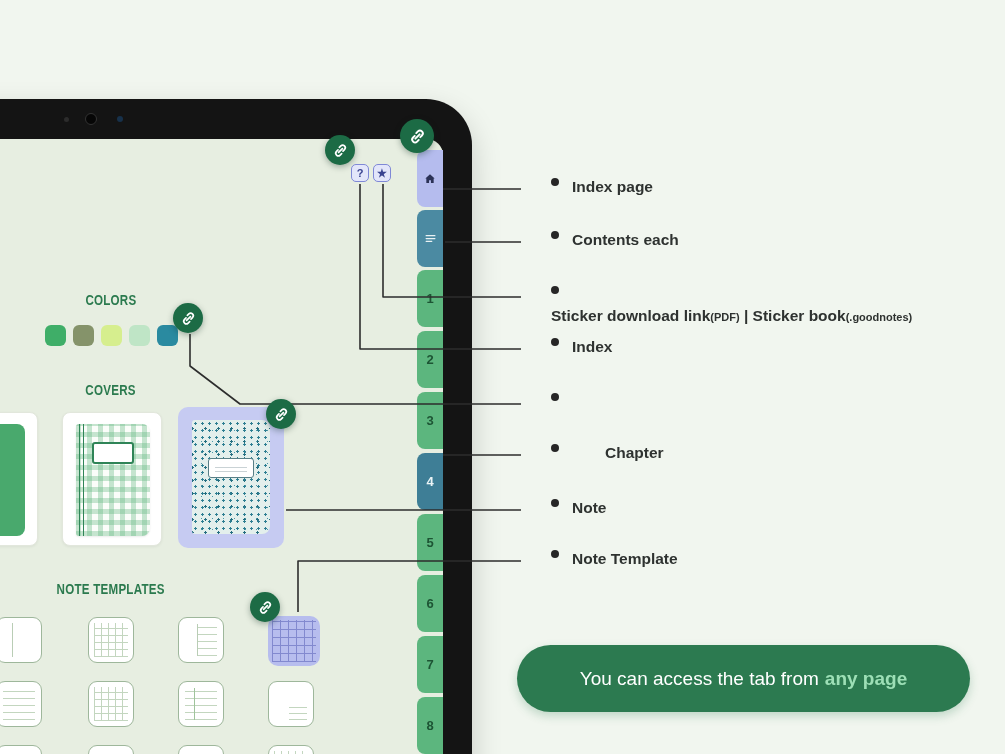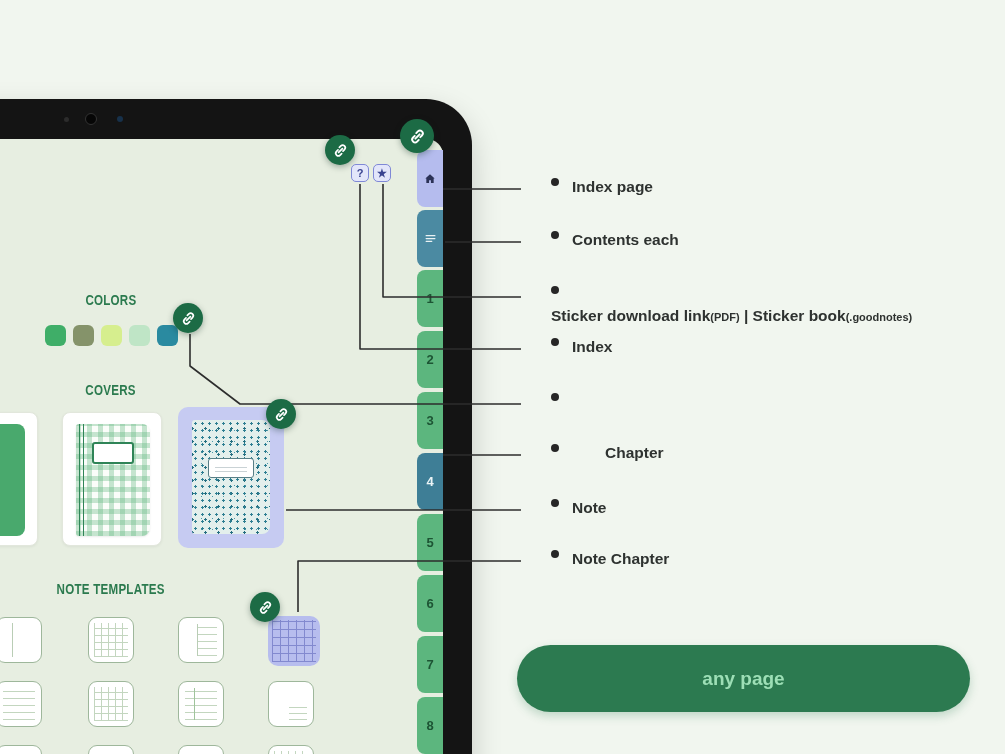--- a/index.html
+++ b/index.html
@@ -279,21 +279,22 @@
   <div class="note-row" style="top:444px;gap:46px;">
     <span class="dot"></span>
     <span class="note-label">Chapter</span>
   </div>
   <div class="note-row" style="top:499px;">
     <span class="dot"></span>
     <span class="note-label">Note</span>
   </div>
   <div class="note-row" style="top:550px;">
     <span class="dot"></span>
-    <span class="note-label">Note Chapter</span>
+    <span class="note-label">Note Template</span>
   </div>
 
 
   <div class="cta-pill">
+    <span class="cta-text">You can access the tab from</span>
     <span class="cta-highlight">any page</span>
   </div>
 
 </div>
 
 </body></html>

